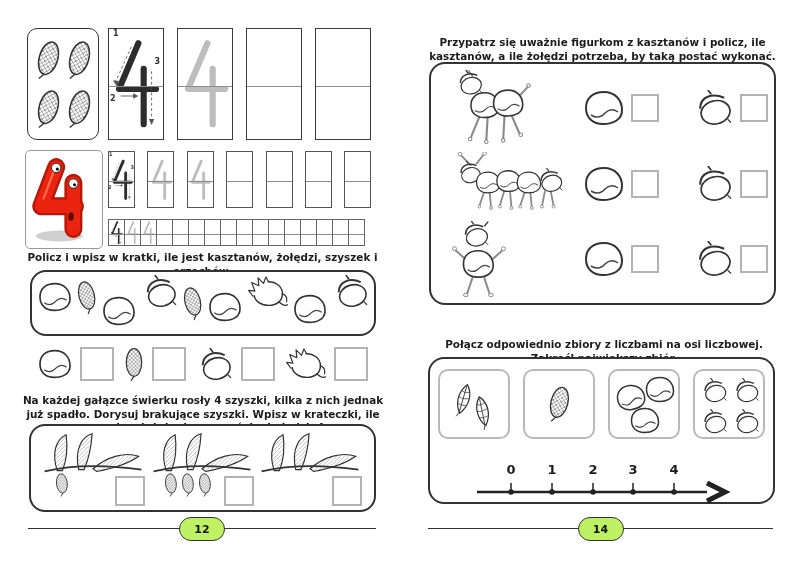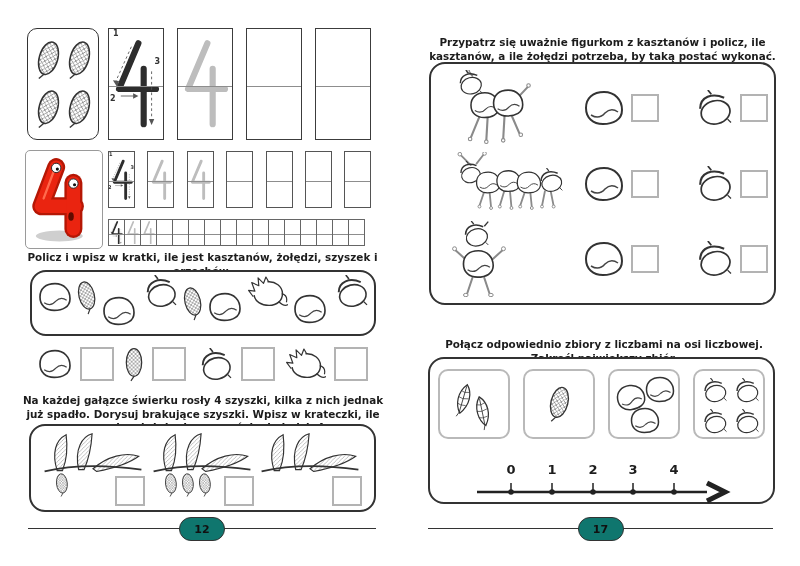--- a/index.html
+++ b/index.html
@@ -98,21 +98,21 @@
   .set-acorns .ic:nth-child(1){left:5px;top:7px;}
   .set-acorns .ic:nth-child(2){left:37px;top:7px;}
   .set-acorns .ic:nth-child(3){left:5px;top:38px;}
   .set-acorns .ic:nth-child(4){left:37px;top:38px;}
   .numline{position:absolute;left:36px;top:95px;width:276px;height:50px;}
   .numline text{font-family:"DejaVu Sans","Liberation Sans",sans-serif;font-size:13px;font-weight:600;fill:#1d1d1d;}
   
   .pagefoot{position:absolute;top:528px;border-top:1.6px solid #333;}
   #foot-left{left:28px;width:348px;} #foot-right{left:428px;width:345px;}
   .pill{position:absolute;left:50%;top:-12px;transform:translateX(-50%);width:44px;height:22px;
-        border:1.6px solid #333;border-radius:12px;background:#0f766e;display:flex;align-items:center;
+        border:1.6px solid #333;border-radius:12px;background:#bef264;display:flex;align-items:center;
         justify-content:center;font-size:11px;font-weight:bold;color:#111;}
 </style>
 </head>
 <body>
 
 <svg width="0" height="0" style="position:absolute" aria-hidden="true">
 <defs>
   <pattern id="pt-cross" width="5" height="5" patternUnits="userSpaceOnUse">
     <path d="M0,0L5,5 M5,0L0,5" stroke="#777" stroke-width="0.8" fill="none"></path>
   </pattern>
@@ -587,16 +587,16 @@
       </g>
       <text x="42" y="20" text-anchor="middle">0</text>
       <text x="83" y="20" text-anchor="middle">1</text>
       <text x="124" y="20" text-anchor="middle">2</text>
       <text x="164" y="20" text-anchor="middle">3</text>
       <text x="205" y="20" text-anchor="middle">4</text>
     </svg>
   </div>
 
   <div id="foot-right" class="pagefoot">
-    <div class="pill">17</div>
+    <div class="pill">14</div>
   </div>
 
 </div>
 
 </body></html>

